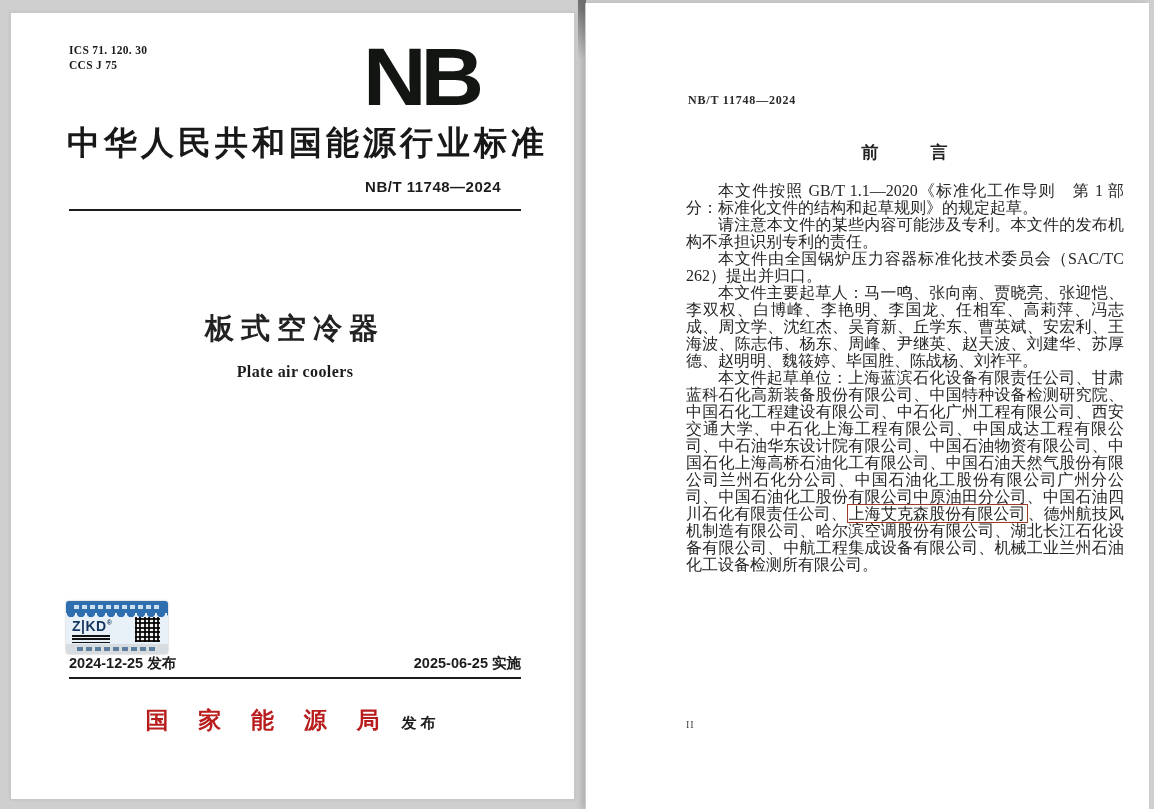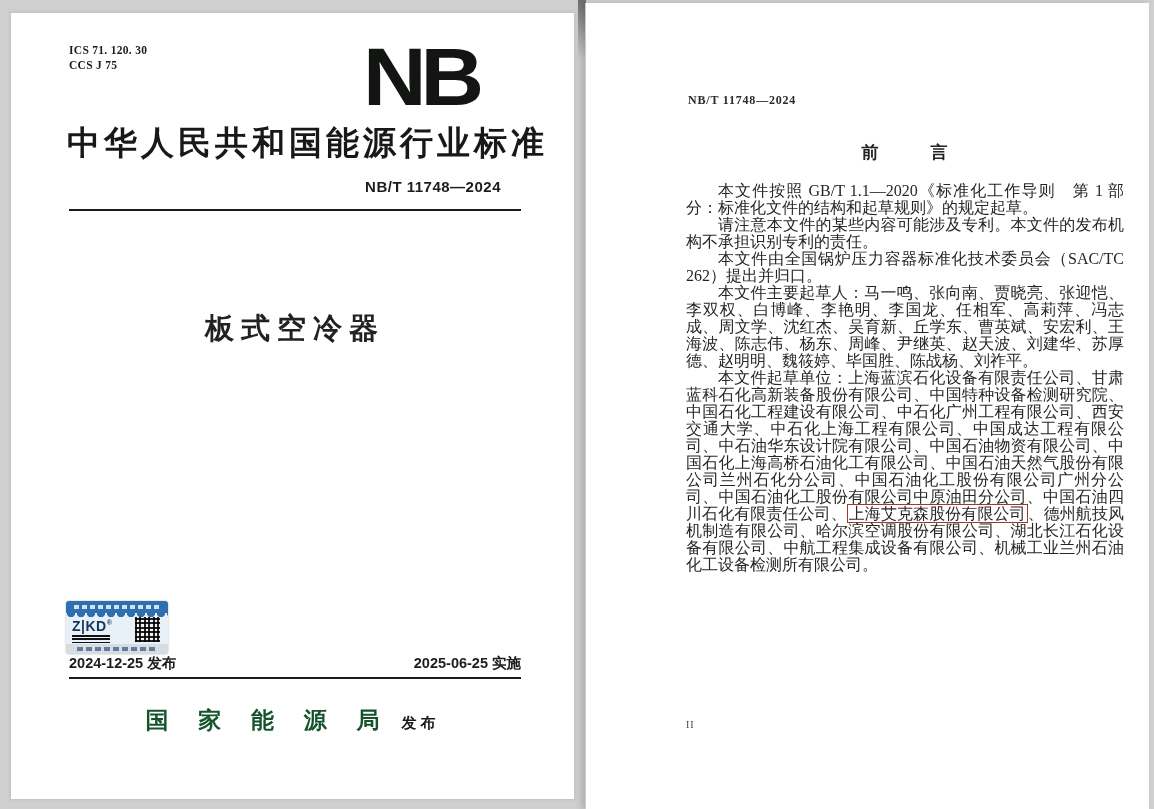--- a/index.html
+++ b/index.html
@@ -117,21 +117,21 @@
     position: absolute; left: 58px; top: 641px; width: 452px;
     font-family: "Liberation Sans", "DejaVu Sans", sans-serif;
     font-weight: bold; font-size: 14.5px;
     display: flex; justify-content: space-between;
   }
   .issuer-row {
     position: absolute; left: 0; top: 692px; width: 563px;
     text-align: center; white-space: nowrap;
   }
   .issuer-name {
-    font-weight: bold; font-size: 23px; letter-spacing: 12px; color: #14532d;
+    font-weight: bold; font-size: 23px; letter-spacing: 12px; color: #b91c1c;
   }
   .issuer-suffix {
     font-weight: bold; font-size: 15px; letter-spacing: 4px; margin-left: 10px; text-align: center;
   }
 
   
   .rp-header {
     position: absolute; left: 102px; top: 90px;
     font-weight: bold; font-size: 12px; letter-spacing: .8px; color: #2a2a2a;
   }
@@ -170,20 +170,21 @@
 
     <div class="nb-logo">NB</div>
 
     <div class="std-title-cn">中华人民共和国能源行业标准</div>
 
     <div class="std-number-left">NB/T 11748—2024</div>
 
     <div class="rule rule-top"></div>
 
     <div class="doc-title-cn">板式空冷器</div>
+    <div class="doc-title-en">Plate air coolers</div>
 
     <div class="badge">
       <div class="badge-top">
         <div class="badge-top-text"></div>
       </div>
       <div class="badge-scallop"></div>
       <div class="badge-mid">
         <div class="badge-brand"><span>Z|KD</span><span class="badge-reg">®</span></div>
         <div class="badge-barcode"></div>
         <div class="badge-qr"></div>

